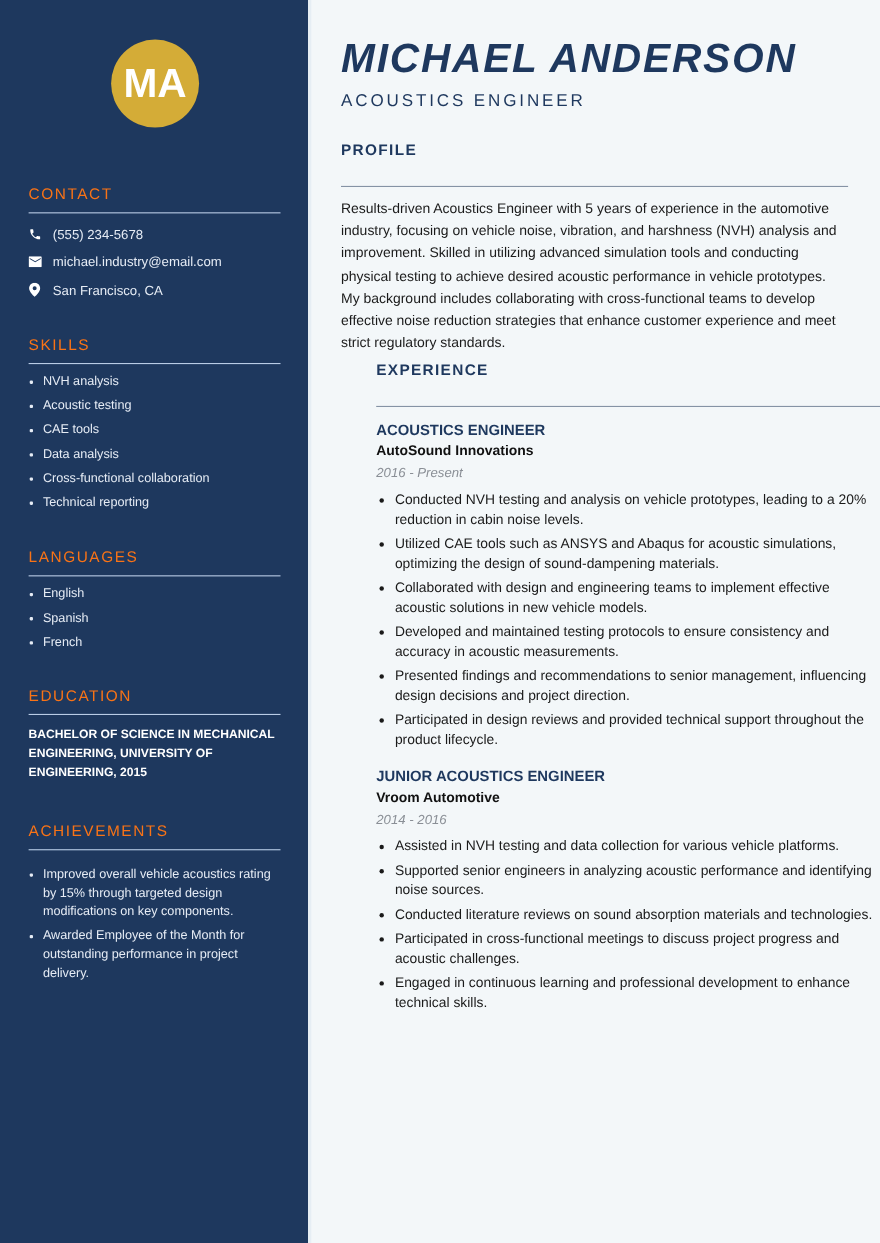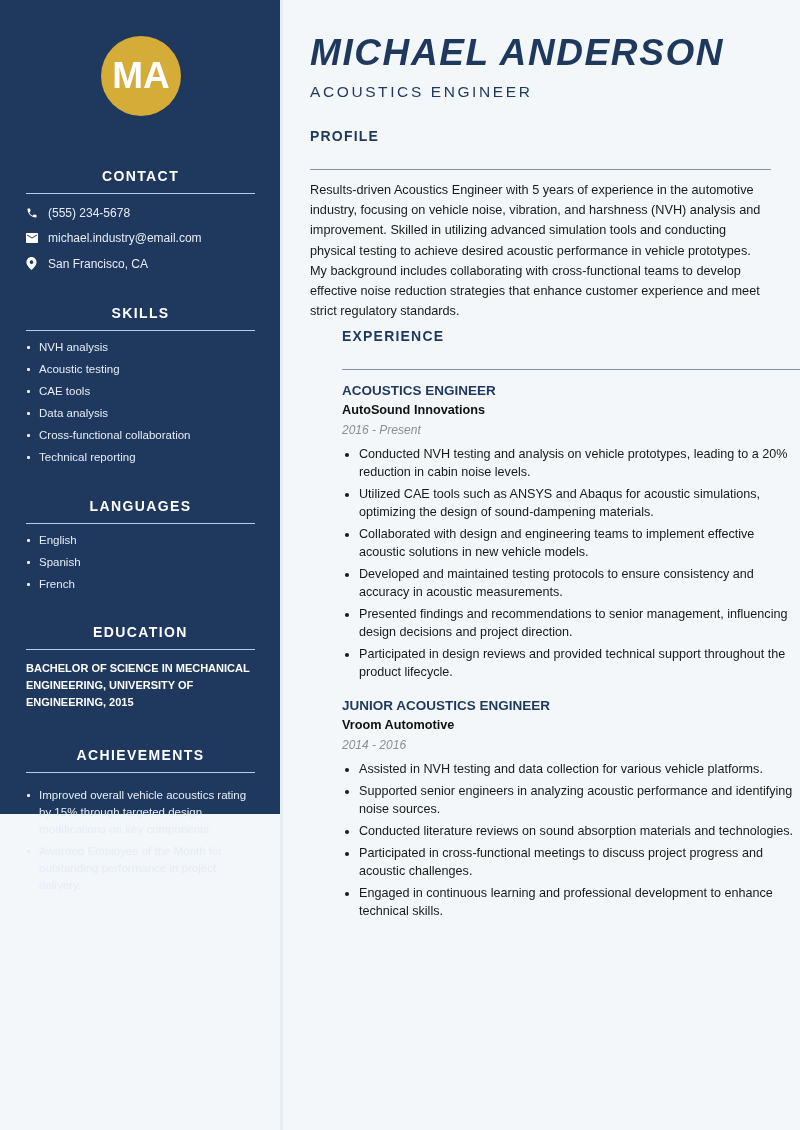--- a/index.html
+++ b/index.html
@@ -1,22 +1,22 @@
 <!DOCTYPE html>
 <html><head>
 <meta charset="utf-8">
 <style>
   * { box-sizing: border-box; margin: 0; padding: 0; }
   html, body { width: 800px; height: 1130px; }
   body { font-family: "Liberation Sans", "DejaVu Sans", sans-serif; background: #f3f7f9; position: relative; overflow: hidden; }
-  .sidebar { position: absolute; left: 0; top: 0; width: 280px; height: 814px; background: #1e385e; color: #ffffff; }
+  .sidebar { position: absolute; left: 0; top: 0; width: 280px; height: 1130px; background: #1e385e; color: #ffffff; }
   .sidebar-edge { position: absolute; left: 280px; top: 0; width: 3px; height: 1130px; background: #e6eef4; }
   .avatar { position: absolute; left: 101px; top: 36px; width: 80px; height: 80px; border-radius: 50%; background: #d4ac37; display: flex; align-items: center; justify-content: center; font-weight: bold; font-size: 37px; color: #ffffff; letter-spacing: 0px; }
   .side-section { position: absolute; left: 26px; width: 229px; }
-  .side-title { font-size: 14px; font-weight: bold; letter-spacing: 1.4px; color: #ffffff; padding-bottom: 9px; border-bottom: 1.5px solid #b9cce6; text-align: center; }
+  .side-title { font-size: 14px; font-weight: normal; letter-spacing: 1.4px; color: #f97316; padding-bottom: 9px; border-bottom: 1.5px solid #b9cce6; }
   .contact-row { display: flex; align-items: center; height: 25.5px; font-size: 12px; color: #e6ecf5; }
   .contact-row .ic { width: 22px; display: flex; align-items: center; }
   .contact-list { margin-top: 6px; }
   .side-list { list-style: none; margin-top: 8px; }
   .side-list li { position: relative; padding-left: 13px; font-size: 11.5px; line-height: 17px; color: #e6ecf5; margin-bottom: 5px; }
   .side-list li::before { content: ""; position: absolute; left: 1px; top: 7px; width: 3px; height: 3px; background: #e6ecf5; border-radius: 1px; }
   .edu-text { margin-top: 10px; font-size: 11px; font-weight: bold; line-height: 17px; color: #ffffff; }
   .main { position: absolute; left: 310px; top: 0; width: 462px; }
   .name { position: absolute; top: 32px; left: 0; font-size: 37px; font-weight: bold; color: #1e385e; letter-spacing: 1.6px; white-space: nowrap; font-style: italic; }
   .role { position: absolute; top: 83px; left: 0; font-size: 15.5px; letter-spacing: 2.6px; color: #1e385e; white-space: nowrap; }

